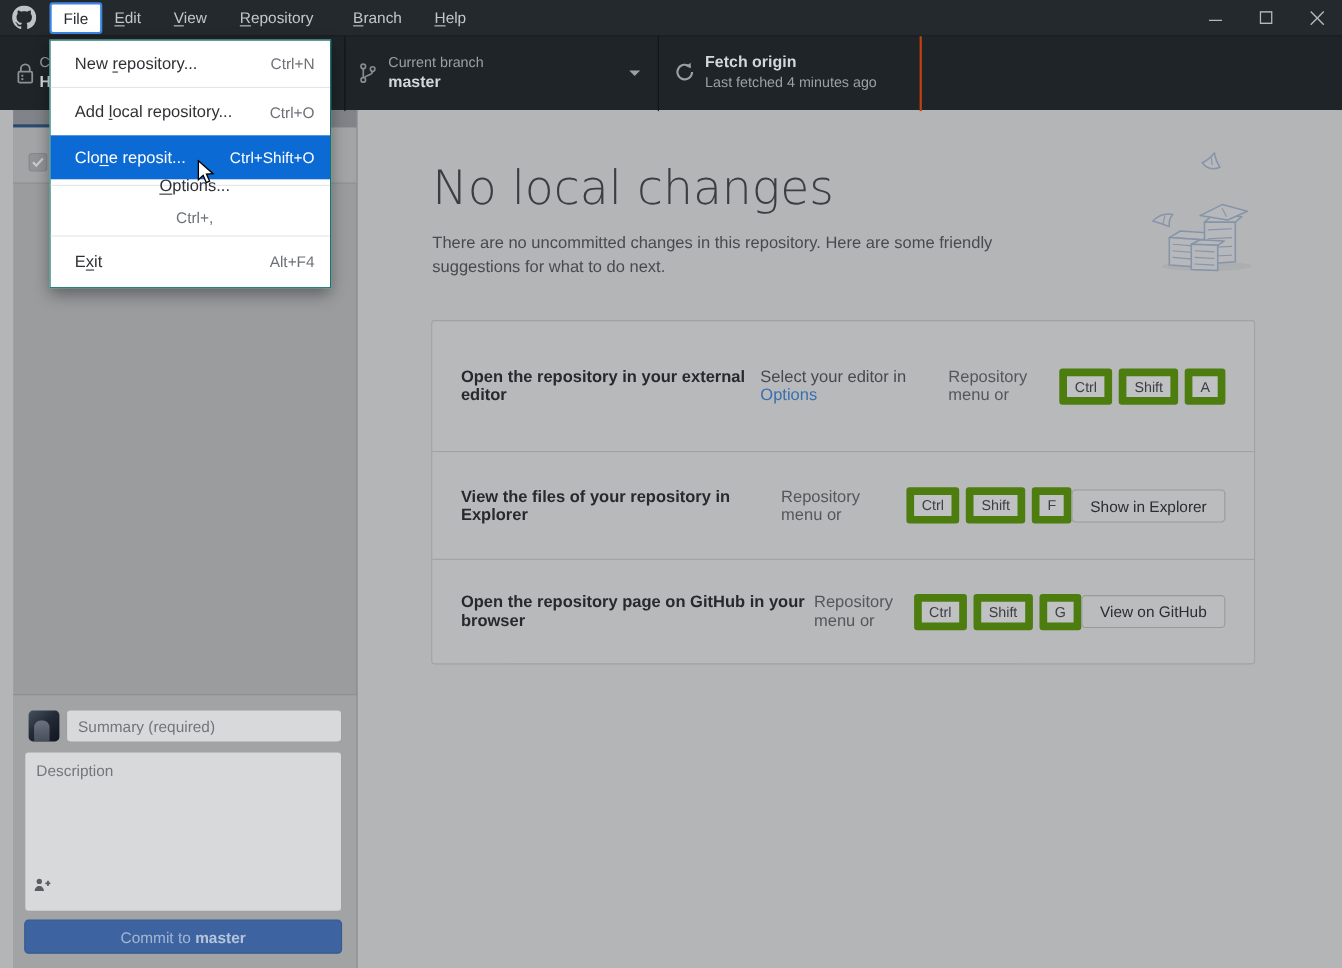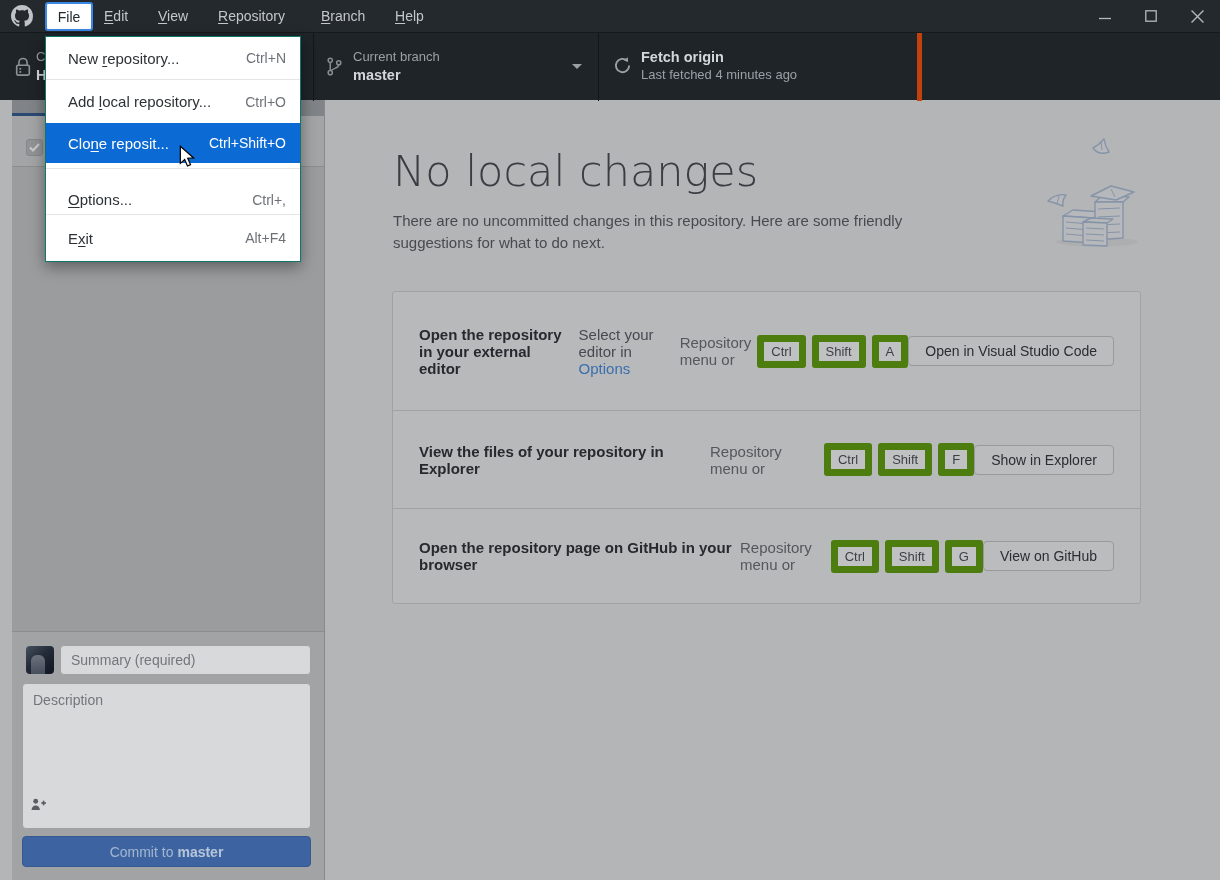--- a/index.html
+++ b/index.html
@@ -16,21 +16,21 @@
               display:flex; align-items:center; justify-content:center; z-index:110; }
   .win-controls { position:absolute; right:0; top:0; height:32px; display:flex; }
   .wc { width:46px; height:32px; display:flex; align-items:center; justify-content:center; }
   .wc svg { stroke:#b6b9bb; }
 
   
   .toolbar { position:absolute; top:32px; left:0; right:0; height:68px; background:#1f2429; border-top:1px solid #15181c; z-index:10; }
   .tb-sec { position:absolute; top:0; height:68px; }
   .tb-repo   { left:0;   width:313px; }
   .tb-branch { left:313px; width:285px; border-left:1px solid #121519; }
-  .tb-fetch  { left:598px; width:324px; border-left:1px solid #121519; border-right:5px solid #c2410c; }
+  .tb-fetch  { left:598px; width:240px; border-left:1px solid #121519; border-right:2px solid #c2410c; }
   .tb-icon { position:absolute; top:23px; }
   .tb-lines { position:absolute; top:15px; }
   .tb-l-gray { font-size:13px; color:#9aa0a6; line-height:18px; }
   .tb-l-bold { font-size:14.5px; font-weight:bold; color:#d3d7db; line-height:18px; }
   .chevron { position:absolute; right:16px; top:31px; width:0; height:0;
              border-left:5px solid transparent; border-right:5px solid transparent; border-top:5px solid #9aa0a6; }
 
   
   .sidebar { position:absolute; top:100px; left:0; width:313px; bottom:0; background:#9b9c9e; border-right:1px solid #88898b; z-index:5;margin-left:12px; }
   .tabstrip { position:absolute; top:0; left:0; right:0; height:16px; background:#808387; }
@@ -244,21 +244,20 @@
           <div class="sugg-line2">
             <span>Select your editor in </span><span class="link">Options</span>
           </div>
           <div class="hint-row">
             <span>Repository menu or</span>
             <span class="kbd">Ctrl</span>
             <span class="kbd">Shift</span>
             <span class="kbd">A</span>
           </div>
         </div>
-        <button class="sugg-btn">Open in Visual Studio Code</button>
       </div>
 
       <div class="sugg-row row-2">
         <div class="sugg-left">
           <div class="sugg-title">View the files of your repository in Explorer</div>
           <div class="hint-row">
             <span>Repository menu or</span>
             <span class="kbd">Ctrl</span>
             <span class="kbd">Shift</span>
             <span class="kbd">F</span>
@@ -290,21 +289,21 @@
     <div class="msep" style="top:42px;"></div>
     <div class="mi" style="top:43px; height:43px;">
       <span><span>Add </span><span class="mn">l</span><span>ocal repository...</span></span>
       <span class="sc">Ctrl+O</span>
     </div>
     <div class="mi hl" style="top:86px; height:40px;">
       <span><span>Clo</span><span class="mn">n</span><span>e reposit...</span></span>
       <span class="sc">Ctrl+Shift+O</span>
     </div>
     <div class="msep" style="top:131px;"></div>
-    <div class="mi" style="top:140px; height:45px;">
+    <div class="mi" style="top:124px; height:45px;flex-direction:column;">
       <span><span></span><span class="mn">O</span><span>ptions...</span></span>
       <span class="sc">Ctrl+,</span>
     </div>
     <div class="msep" style="top:177px;"></div>
     <div class="mi" style="top:178px; height:46px;">
       <span><span>E</span><span class="mn">x</span><span>it</span></span>
       <span class="sc">Alt+F4</span>
     </div>
   </div>
 

